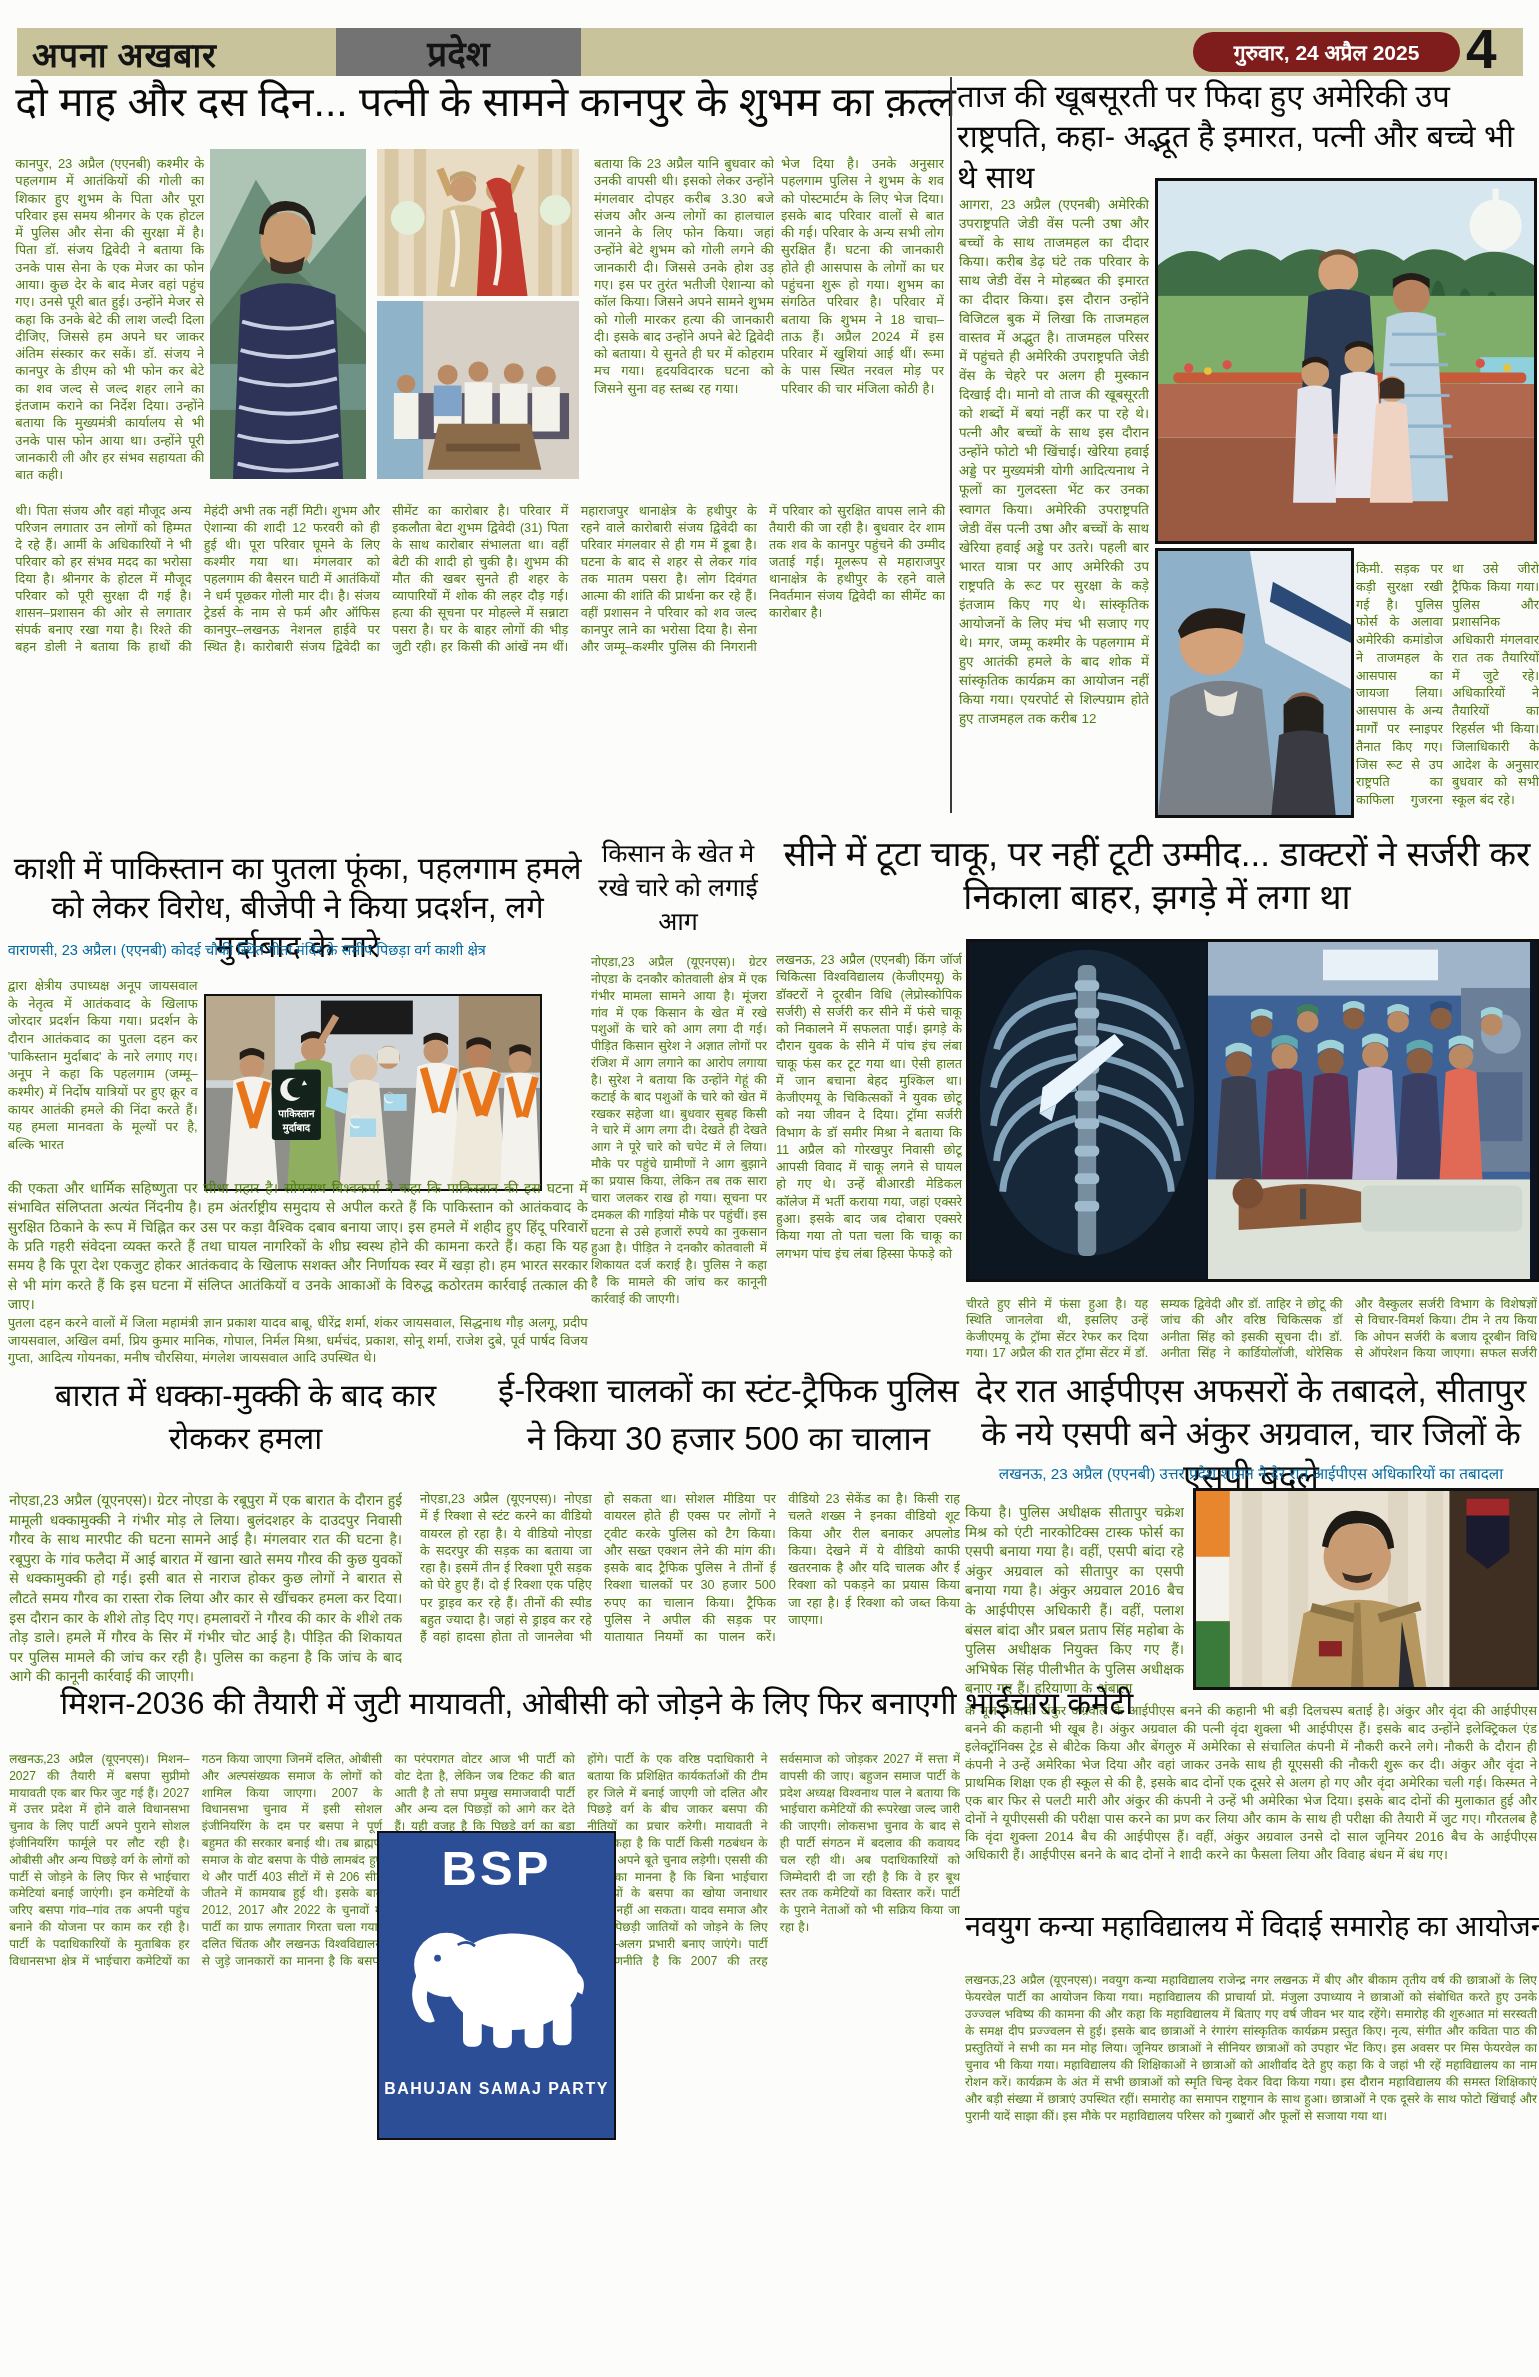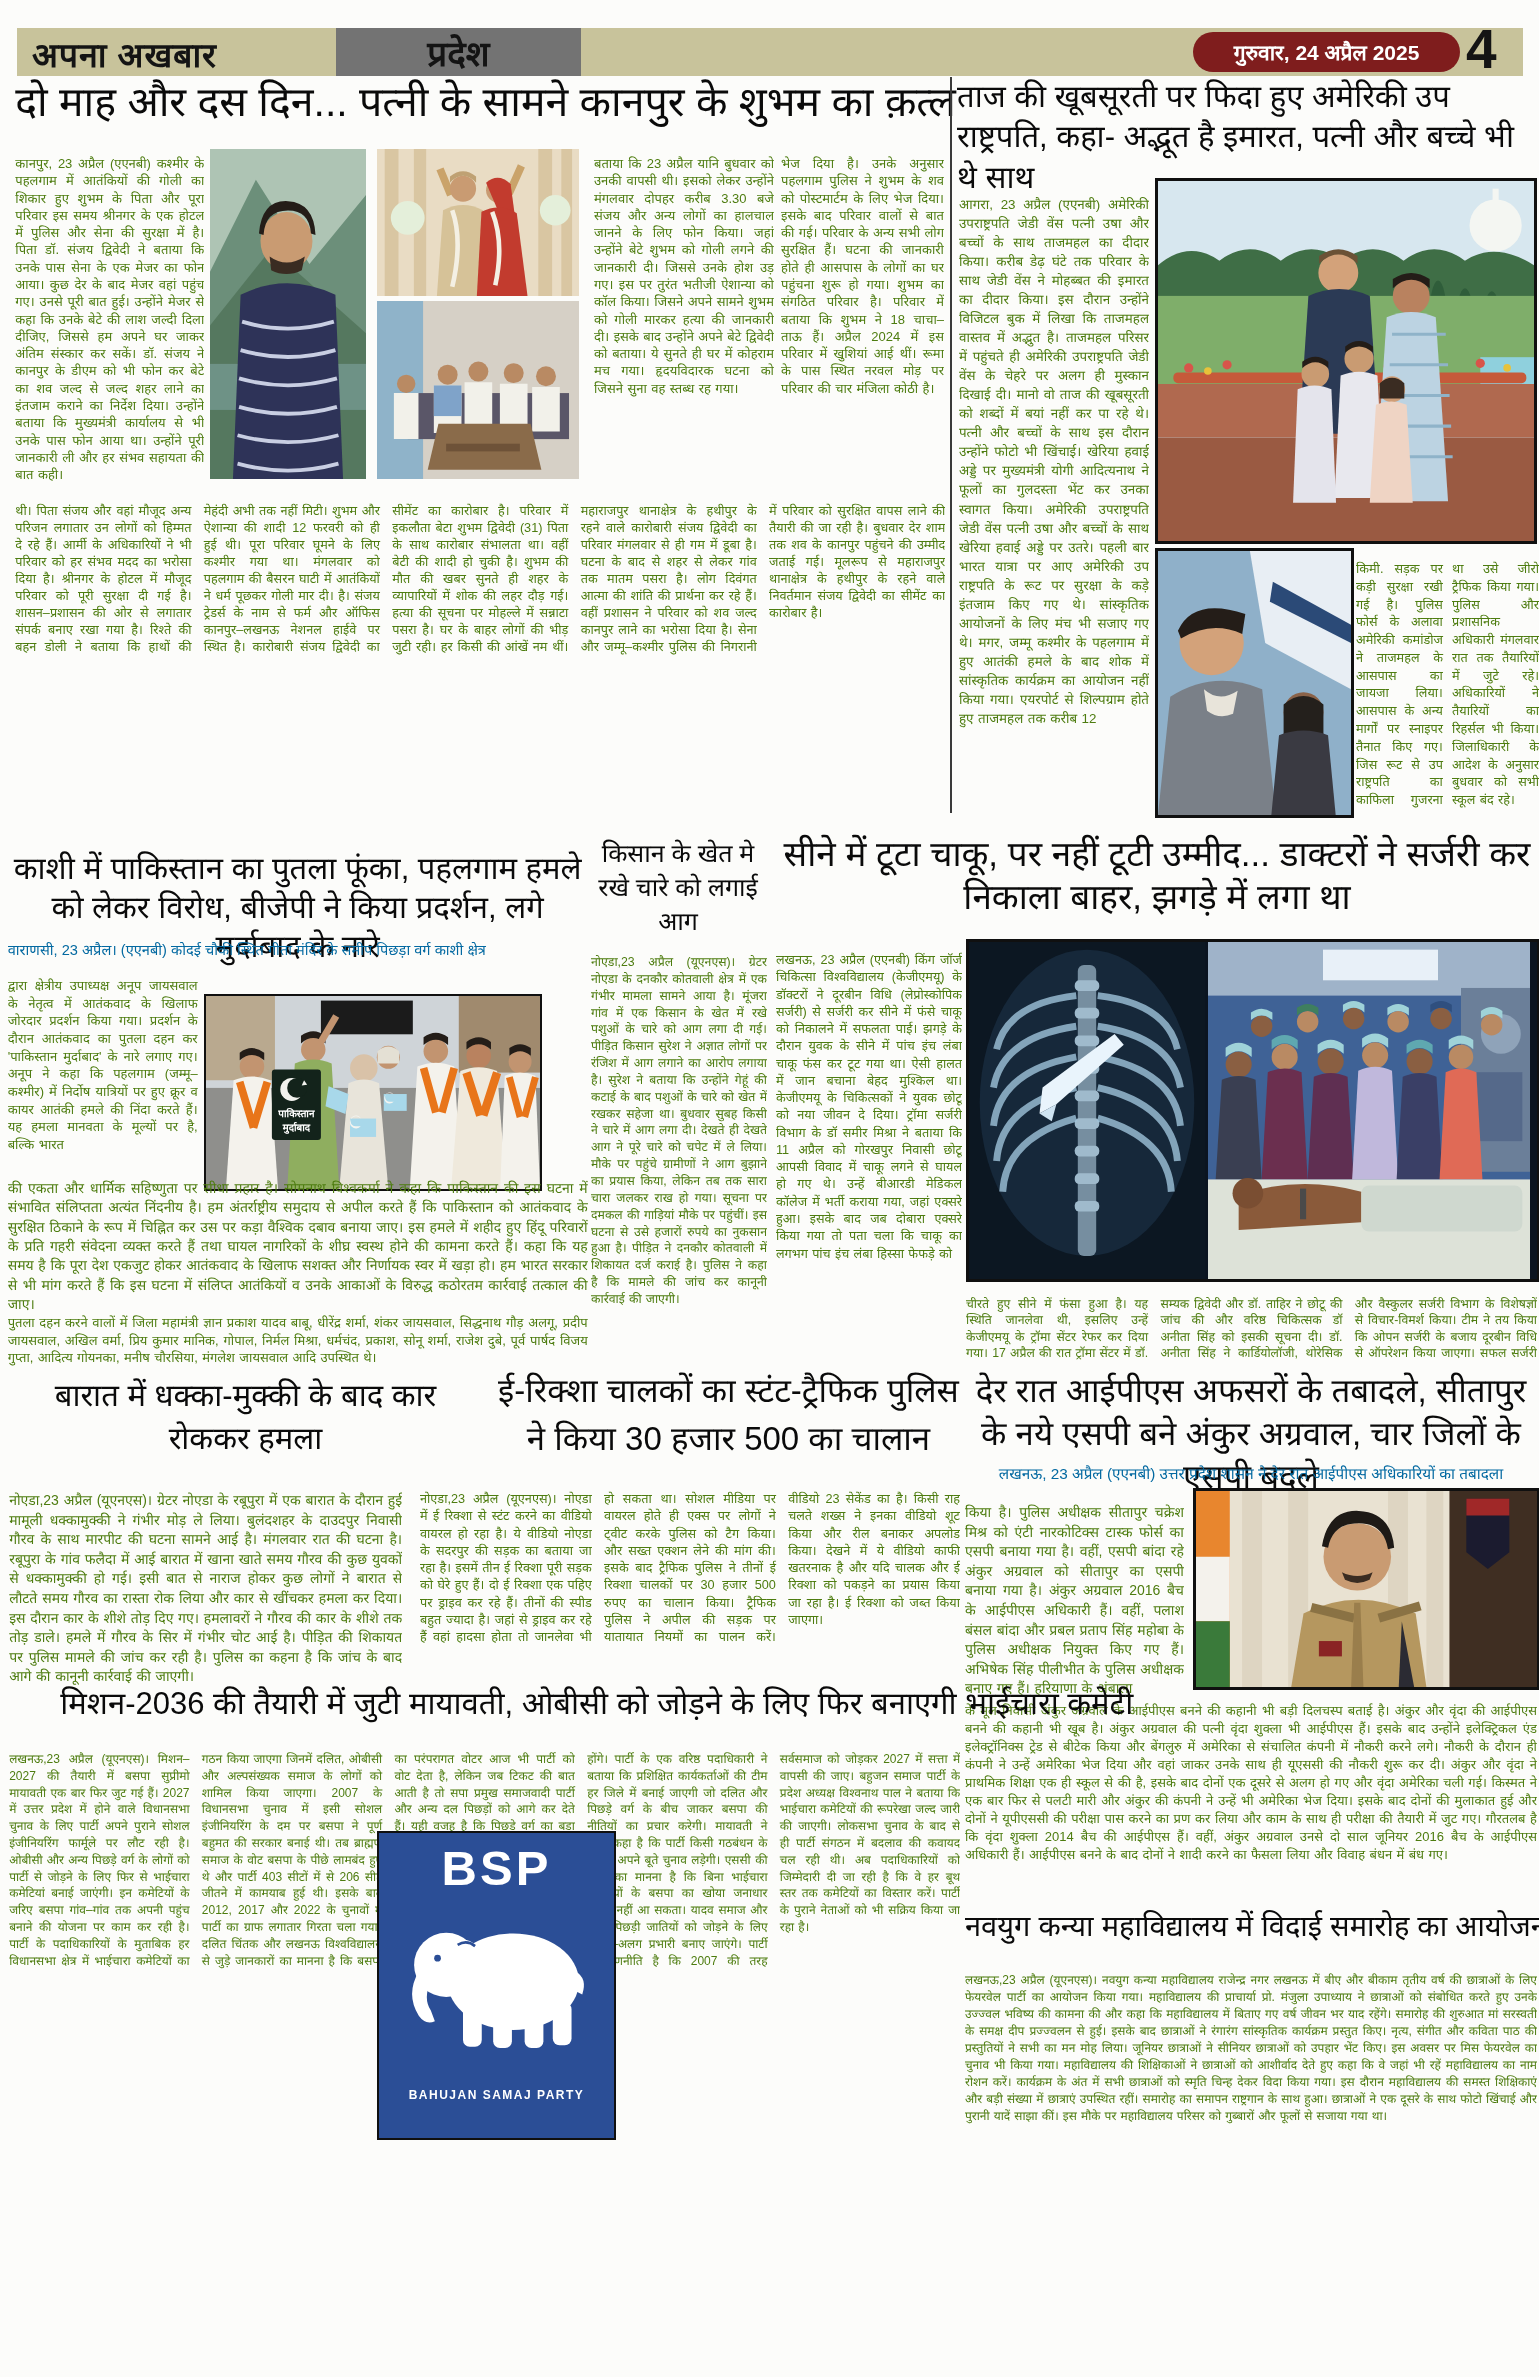--- a/index.html
+++ b/index.html
@@ -17,21 +17,21 @@
   
   #bar{left:17px;top:28px;width:1506px;height:48px;}
   #papername{left:32px;top:31px;font-size:34px;font-weight:800;letter-spacing:0.8px;}
   #sectionbox{left:336px;top:28px;width:245px;height:48px;display:flex;align-items:center;justify-content:center;font-size:35px;font-weight:800;}
   #datepill{left:1193px;top:32px;width:267px;height:40px;border-radius:21.5px;display:flex;align-items:center;justify-content:center;color:#fff;font-size:21px;font-weight:700;}
   #pagenum{left:1466px;top:17px;font-size:55px;font-weight:800;}
   
   #bsp{left:377px;top:1831px;width:235px;height:305px;border:2.3px solid #101010;display:flex;flex-direction:column;align-items:center;}
   #bsp .abbr{color:#fff;font-size:49px;font-weight:800;letter-spacing:3.1px;margin-top:10.7px;line-height:1;}
   #bsp .eleph{width:201px;height:184px;}
-  #bsp .pname{color:#fff;font-size:12px;font-weight:700;letter-spacing:1.5px;margin-top:11px;white-space:nowrap;}
+  #bsp .pname{color:#fff;font-size:16px;font-weight:700;letter-spacing:1.5px;margin-top:3px;white-space:nowrap;}
 </style>
 </head>
 <body>
 
 <div id="bar" class="abs" style="background: rgb(200, 195, 155);"></div>
 <div id="papername" class="abs">अपना अखबार</div>
 <div id="sectionbox" class="abs" style="background: #737373;">प्रदेश</div>
 <div id="datepill" class="abs" style="background: #7f1d1d;">गुरुवार, 24 अप्रैल 2025</div>
 <div id="pagenum" class="abs">4</div>
 

